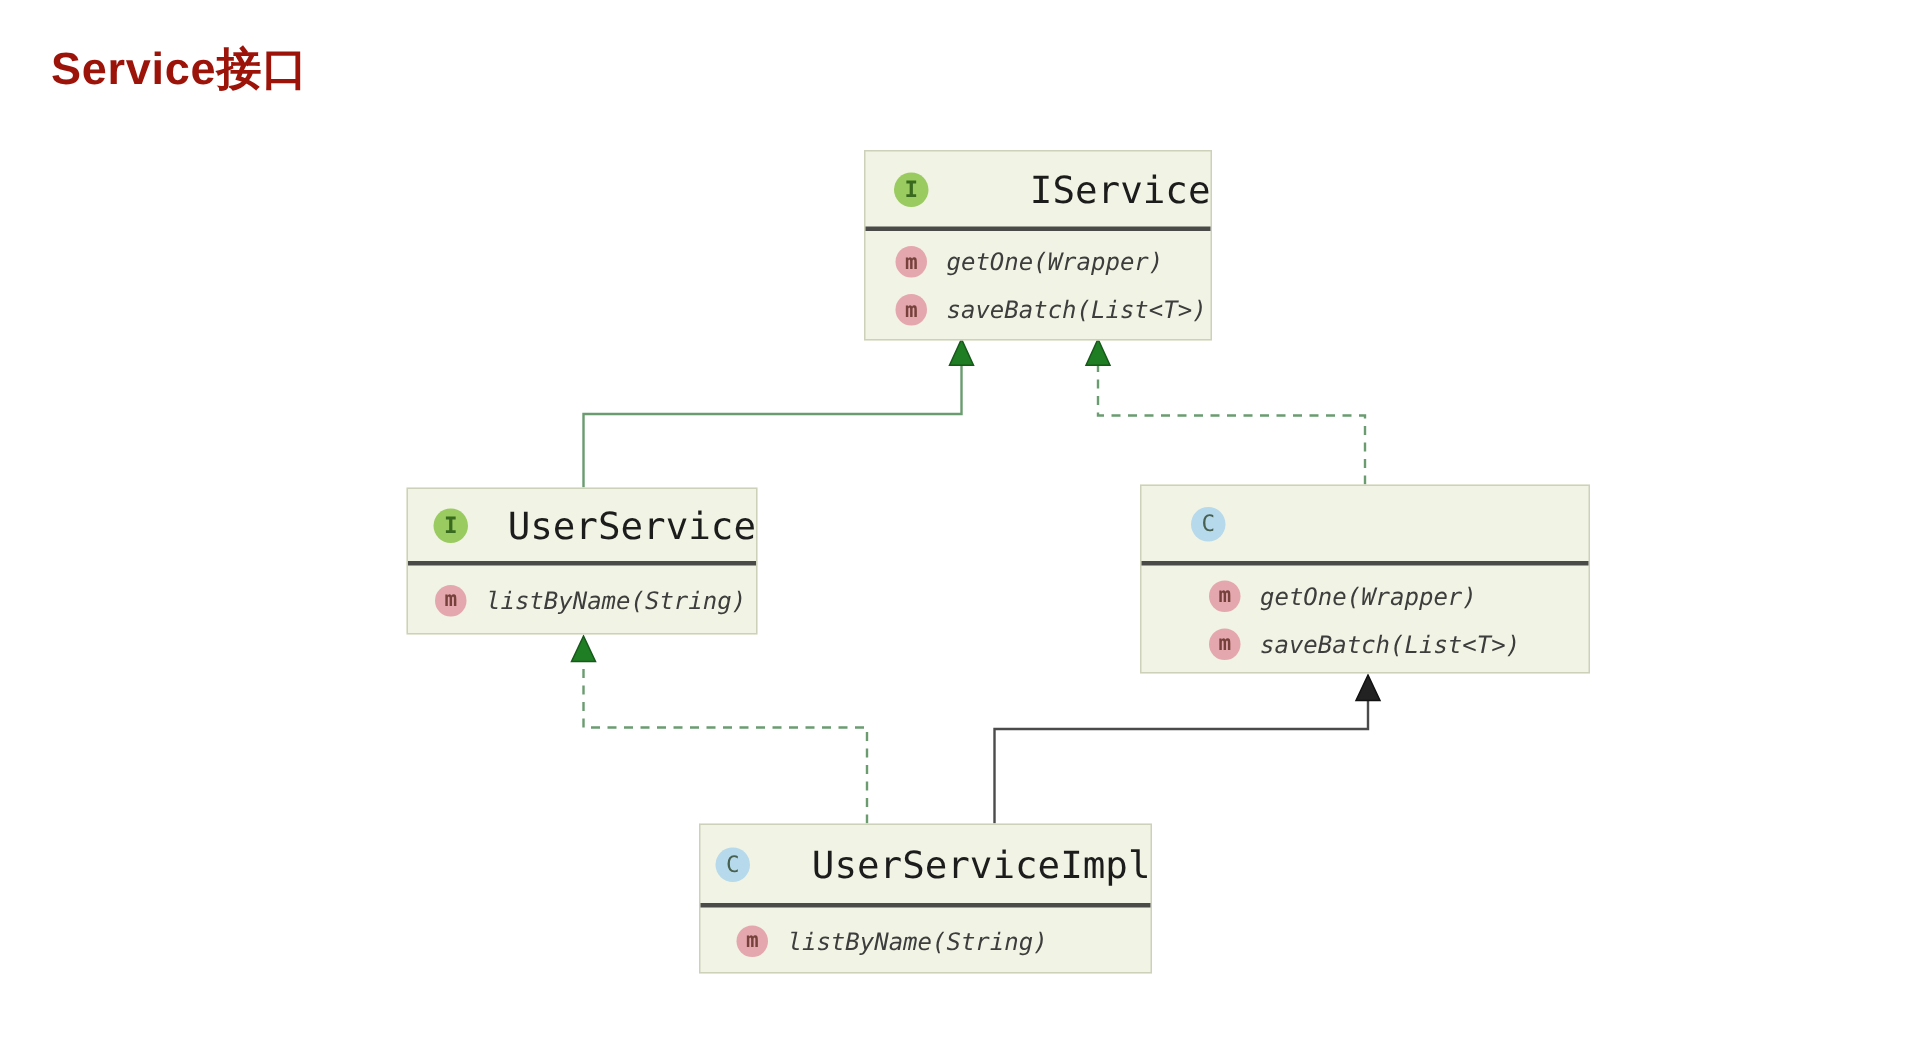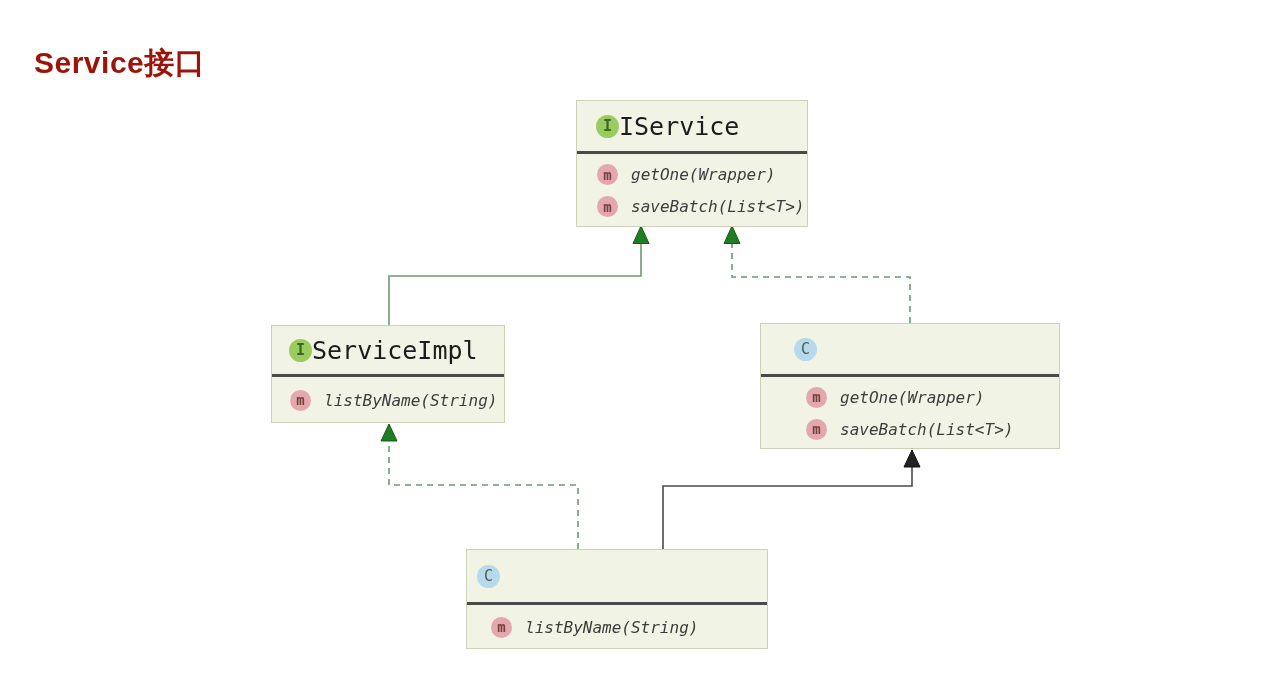--- a/index.html
+++ b/index.html
@@ -24,38 +24,37 @@
   body{
     width:1273px;height:700px;position:relative;overflow:hidden;
     background:#ffffff;
     font-family:"DejaVu Sans Mono","Liberation Mono",monospace;
   }
   .page-title{
     position:absolute;left:34px;top:26px;
     font-family:"Liberation Sans","DejaVu Sans",sans-serif;
     font-size:30px;font-weight:700;color:var(--title-color);
     letter-spacing:0.5px;
-    margin-top:17px;
   }
   .edges{position:absolute;left:0;top:0;width:1273px;height:700px;pointer-events:none;}
   .edge-line{fill:none;stroke-width:1.6px;}
   .edge-green{stroke:var(--inherit-line);}
   .edge-green.dashed{stroke-dasharray:6 5;}
   .edge-dark{stroke:var(--extends-line);}
   .arrow-green{fill:var(--inherit-arrow);stroke:#17591b;stroke-width:1px;}
   .arrow-dark{fill:var(--extends-arrow);stroke:#111;stroke-width:1px;}
   .node{
     position:absolute;
     background:var(--node-fill);
     border:1px solid var(--node-border);
     box-sizing:border-box;
   }
   .node-header{display:flex;align-items:center;}
   .node-title{
-    flex:1;text-align:left;
+    flex:1;text-align:right;
     font-size:25px;color:var(--name-color);
     white-space:nowrap;
   }
   .sep{height:3px;background:var(--separator);width:100%;}
   .badge{
     display:inline-flex;align-items:center;justify-content:center;
     border-radius:50%;flex:0 0 auto;
     font-weight:700;
   }
   .badge-i{width:23px;height:23px;background:var(--interface-icon-bg);color:var(--interface-icon-fg);font-size:15px;}
@@ -99,21 +98,21 @@
     <div class="method-row">
       <span class="badge badge-m">m</span>
       <span class="method-text">saveBatch(List&lt;T&gt;)</span>
     </div>
   </div>
 </div>
 
 <div class="node" style="left:271px;top:325px;width:234px;height:98px;">
   <div class="node-header" style="height:48px;">
     <span class="badge badge-i" style="margin-left:17px;">I</span>
-    <span class="node-title">ServiceImpl</span>
+    <span class="node-title">UserService</span>
   </div>
   <div class="sep"></div>
   <div class="node-body" style="height:46px;padding-left:18px;">
     <div class="method-row">
       <span class="badge badge-m">m</span>
       <span class="method-text">listByName(String)</span>
     </div>
   </div>
 </div>
 
@@ -130,20 +129,21 @@
     <div class="method-row">
       <span class="badge badge-m">m</span>
       <span class="method-text">saveBatch(List&lt;T&gt;)</span>
     </div>
   </div>
 </div>
 
 <div class="node" style="left:466px;top:549px;width:302px;height:100px;">
   <div class="node-header" style="height:52px;">
     <span class="badge badge-c" style="margin-left:10px;">C</span>
+    <span class="node-title">UserServiceImpl</span>
   </div>
   <div class="sep"></div>
   <div class="node-body" style="height:44px;padding-left:24px;">
     <div class="method-row">
       <span class="badge badge-m">m</span>
       <span class="method-text">listByName(String)</span>
     </div>
   </div>
 </div>
 

